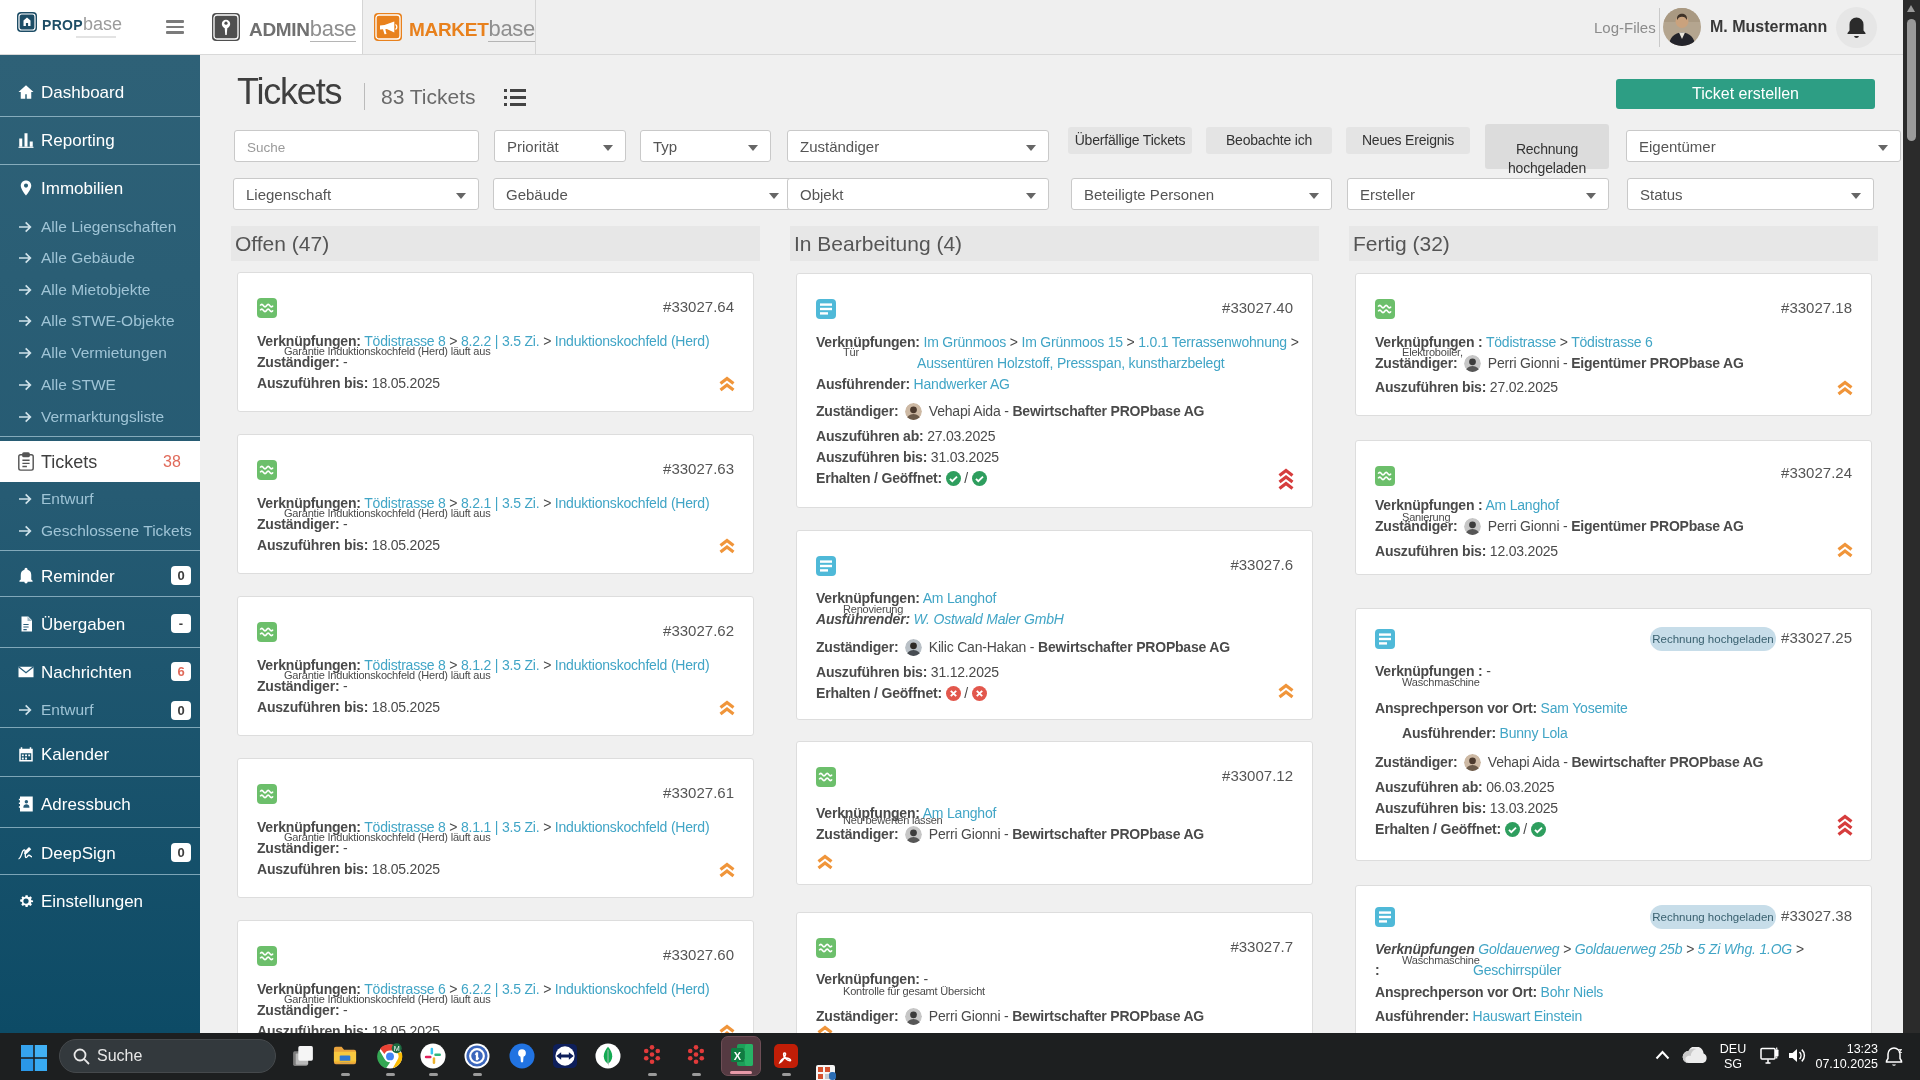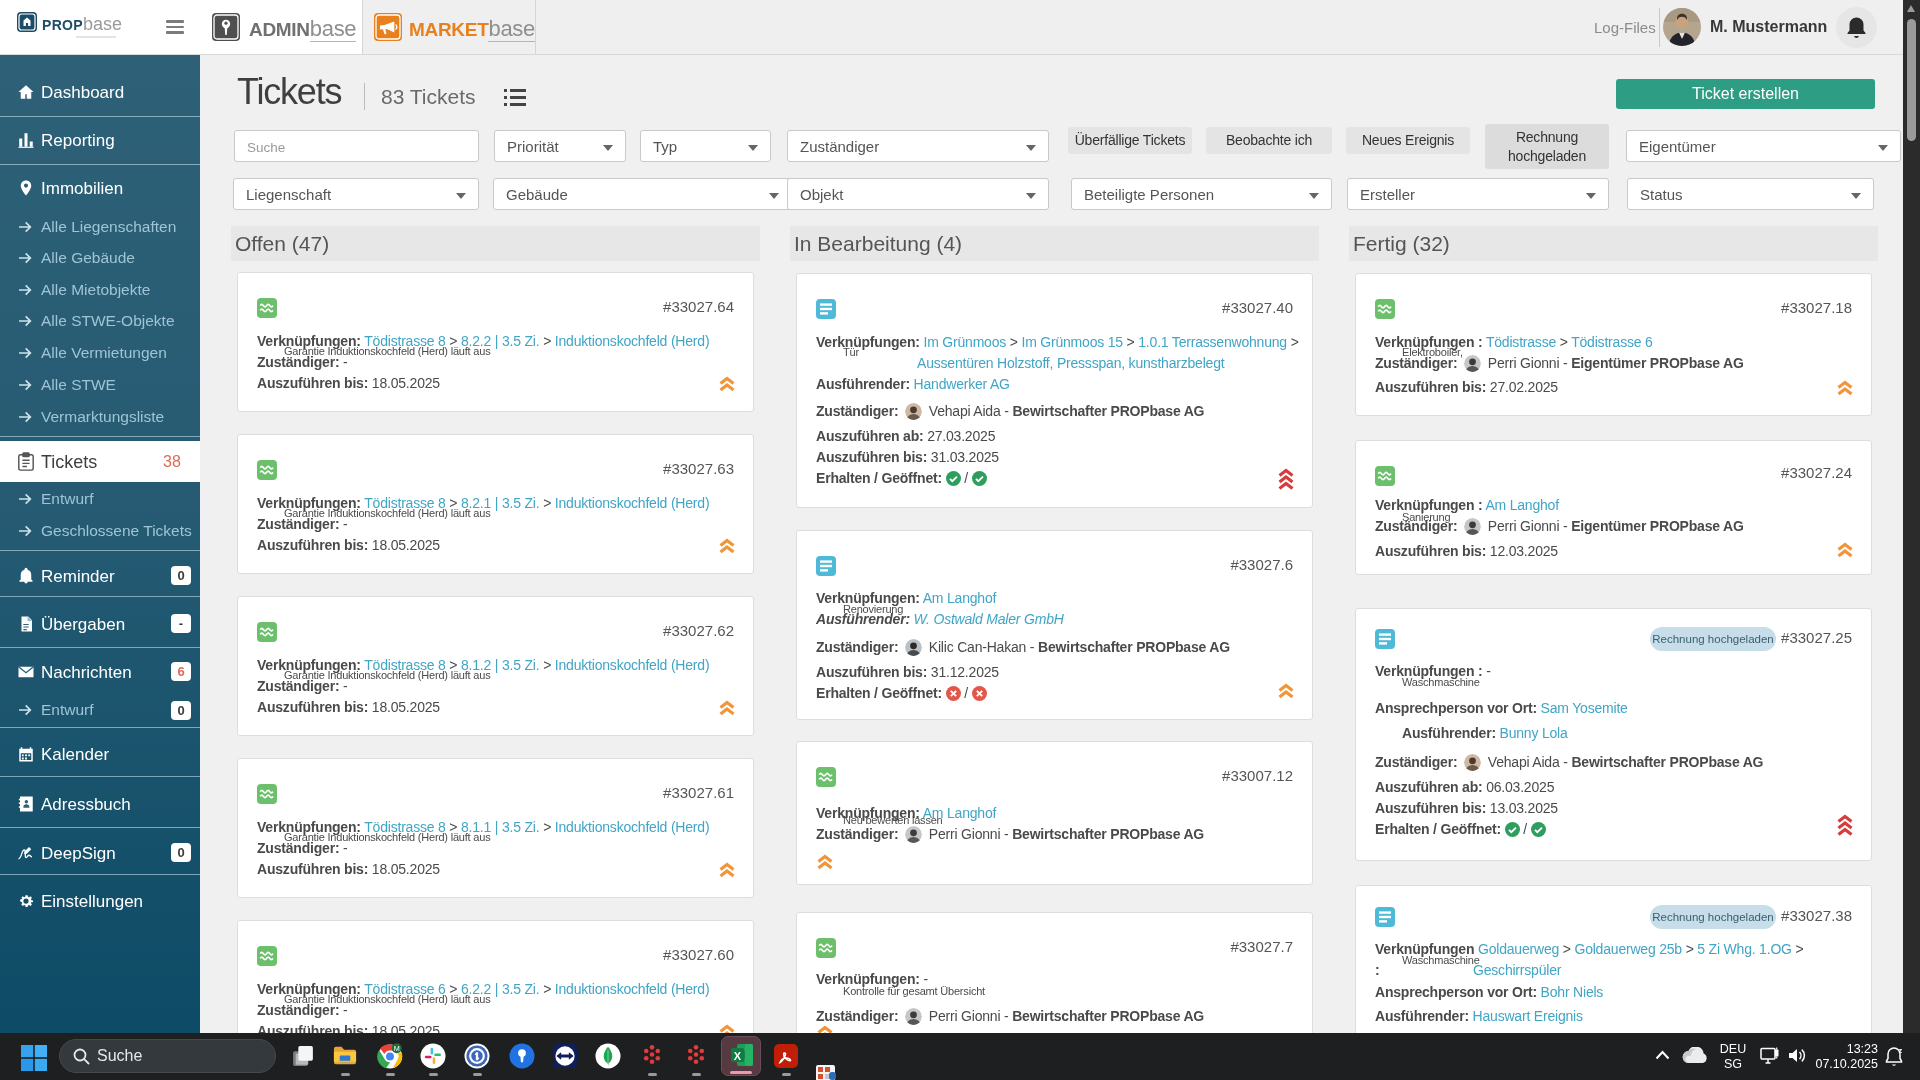--- a/index.html
+++ b/index.html
@@ -324,21 +324,21 @@
       <span class="lab">Typ</span>
       <span class="car"></span>
     </div>
   <div class="select" style="left:587px; top:75px; width:262px;">
       <span class="lab">Zuständiger</span>
       <span class="car"></span>
     </div>
   <div class="fbtn" style="left:868px; top:72px; width:124px; height:27px; line-height:27px;">Überfällige Tickets</div>
   <div class="fbtn" style="left:1006px; top:72px; width:126px; height:27px; line-height:27px;">Beobachte ich</div>
   <div class="fbtn" style="left:1146px; top:72px; width:124px; height:27px; line-height:27px;">Neues Ereignis</div>
-  <div class="fbtn" style="left:1285px; top:69px; width:124px; height:45px; line-height:19px; padding-top:4px; background:#dcdcdc;">Rechnung<br>hochgeladen</div>
+  <div class="fbtn" style="left:1285px; top:69px; width:124px; height:45px; line-height:19px; padding-top:16px; background:#dcdcdc;">Rechnung<br>hochgeladen</div>
   <div class="select" style="left:1426px; top:75px; width:275px;">
       <span class="lab">Eigentümer</span>
       <span class="car"></span>
     </div>
 
   <div class="select" style="left:33px; top:123px; width:246px;">
       <span class="lab">Liegenschaft</span>
       <span class="car"></span>
     </div>
   <div class="select" style="left:293px; top:123px; width:299px;">
@@ -610,25 +610,25 @@
     <div class="cicon blue" style="top:21px;"><svg width="20" height="20" viewBox="0 0 20 20">
           <g fill="#fff">
             <rect x="4" y="4.4" width="12" height="2.4"></rect>
             <rect x="4" y="8.8" width="12" height="2.4"></rect>
             <rect x="4" y="13.2" width="8" height="2.4"></rect>
           </g>
         </svg></div>
     <div class="ctitle" style="top:20px;">Waschmaschine</div>
     <div class="pill" style="left:294px; top:19px;">Rechnung hochgeladen</div>
     <div class="cnum" style="top:21px;">#33027.38</div>
-    <div class="cline" style="top:53px;"><b>Verknüpfungen</b> <a>Goldauerweg</a> &gt; <a>Goldauerweg 25b</a> &gt; <a>5 Zi Whg. 1.OG</a> &gt;</div>
+    <div class="cline" style="top:53px;font-style:italic;"><b>Verknüpfungen</b> <a>Goldauerweg</a> &gt; <a>Goldauerweg 25b</a> &gt; <a>5 Zi Whg. 1.OG</a> &gt;</div>
     <div class="cline" style="top:74px;"><b>:</b></div>
     <div class="cline" style="top:74px; left:117px;"><a>Geschirrspüler</a></div>
     <div class="cline" style="top:96px;"><b>Ansprechperson vor Ort:</b> <a>Bohr Niels</a></div>
-    <div class="cline" style="top:120px;"><b>Ausführender:</b> <a>Hauswart Ereignis</a></div>
+    <div class="cline" style="top:120px;"><b>Ausführender:</b> <a>Hauswart Einstein</a></div>
   </div>
 </div>
 
 <div id="scroll">
     <div class="arrow"></div>
     <div class="thumb"></div>
   </div>
 
 <div id="taskbar">
 

